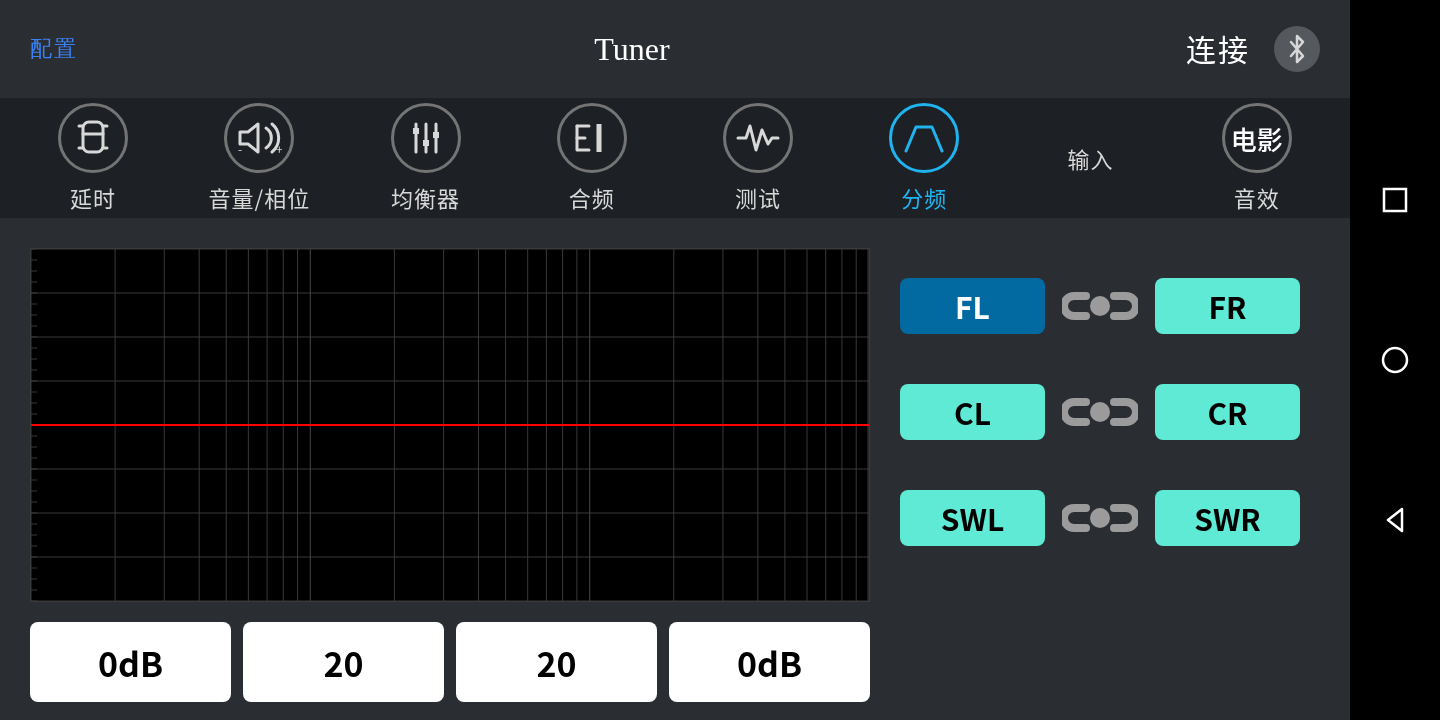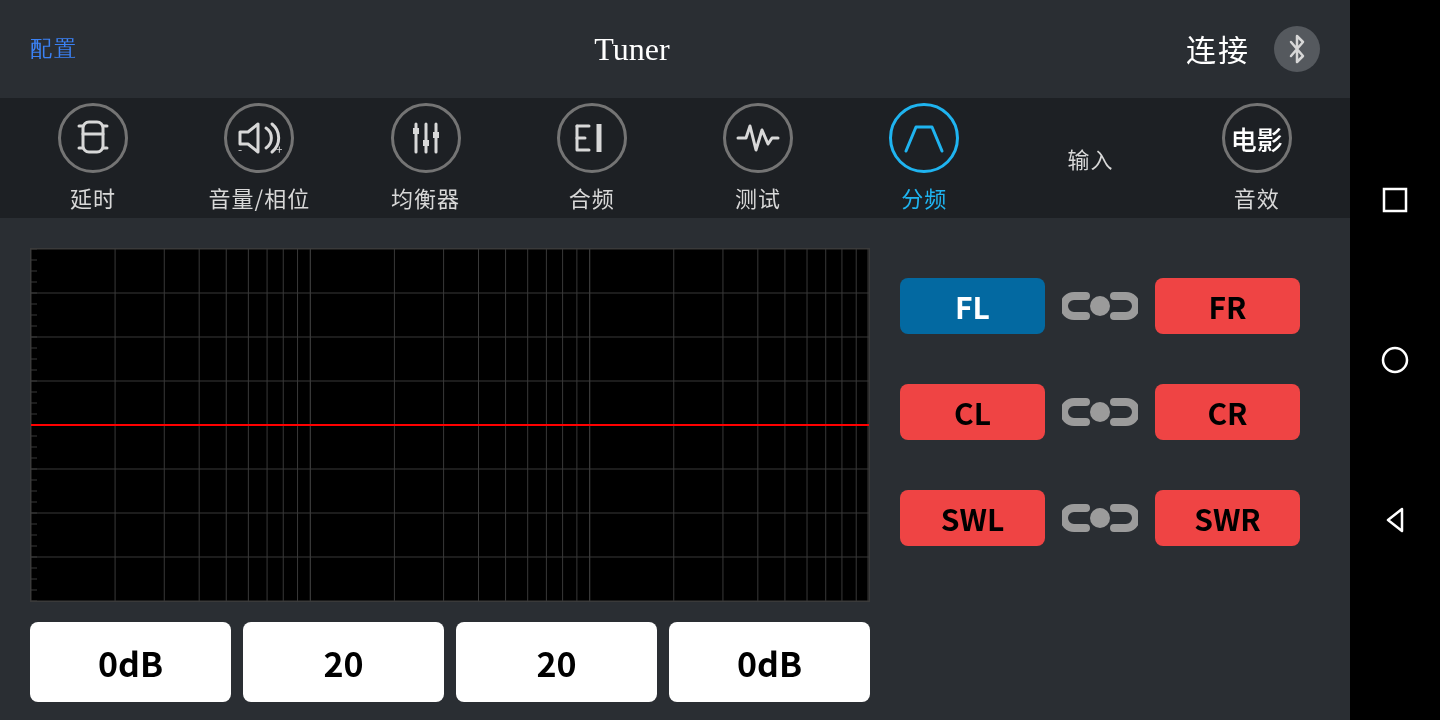--- a/index.html
+++ b/index.html
@@ -118,21 +118,21 @@
   flex-direction:column;
   gap:50px;
   padding-top:30px;
 }
 .ch-row { display:flex; align-items:center; gap:10px;}
 .ch-btn {
   width:145px;height:56px;border-radius:8px;
   display:flex;align-items:center;justify-content:center;
   font-size:30px;font-weight:600;
 }
-.ch-btn.white { background:#ef4444;color:#000;}
+.ch-btn.white { background:#5eead4;color:#000;}
 .ch-btn.blue { background:#0369a1;color:#fff;}
 .link-icon {
   width:90px;display:flex;align-items:center;justify-content:center;
 }
 </style>
 </head>
 <body>
 
 <div class="app">
 

